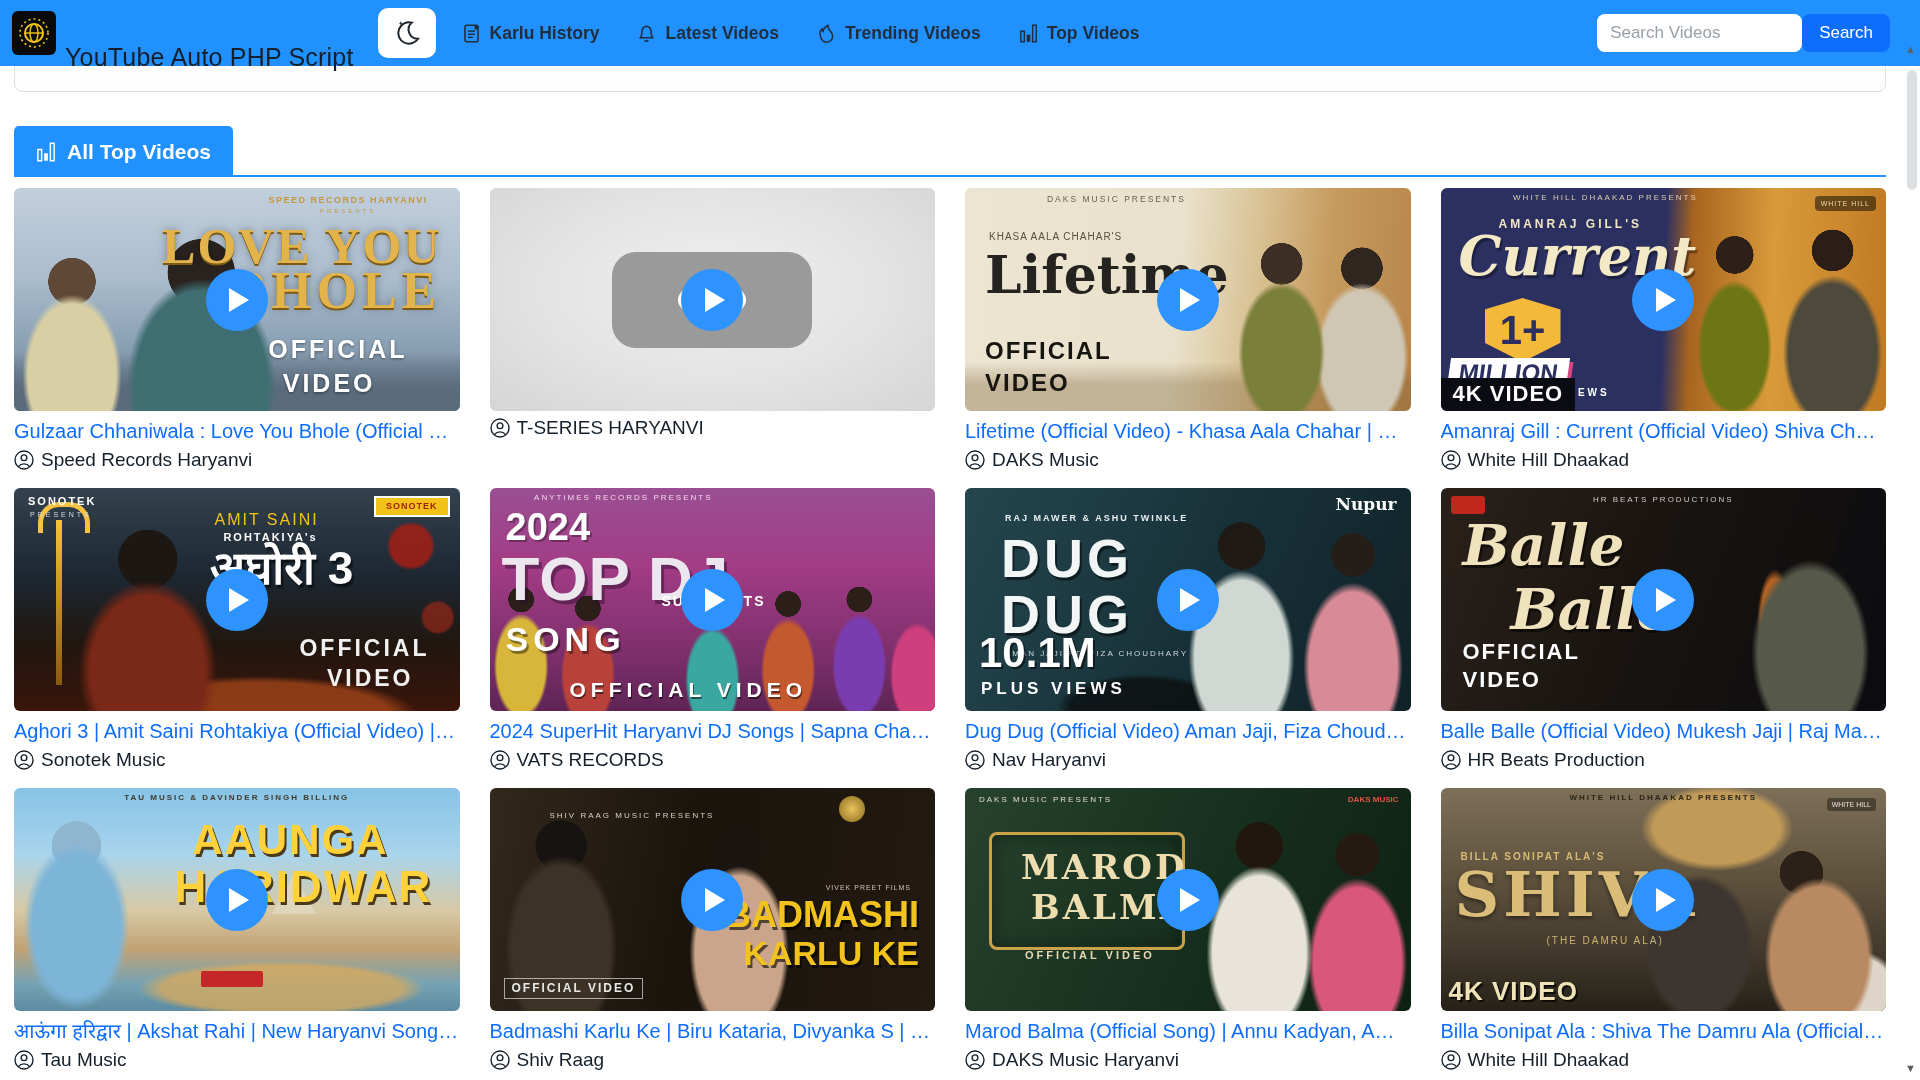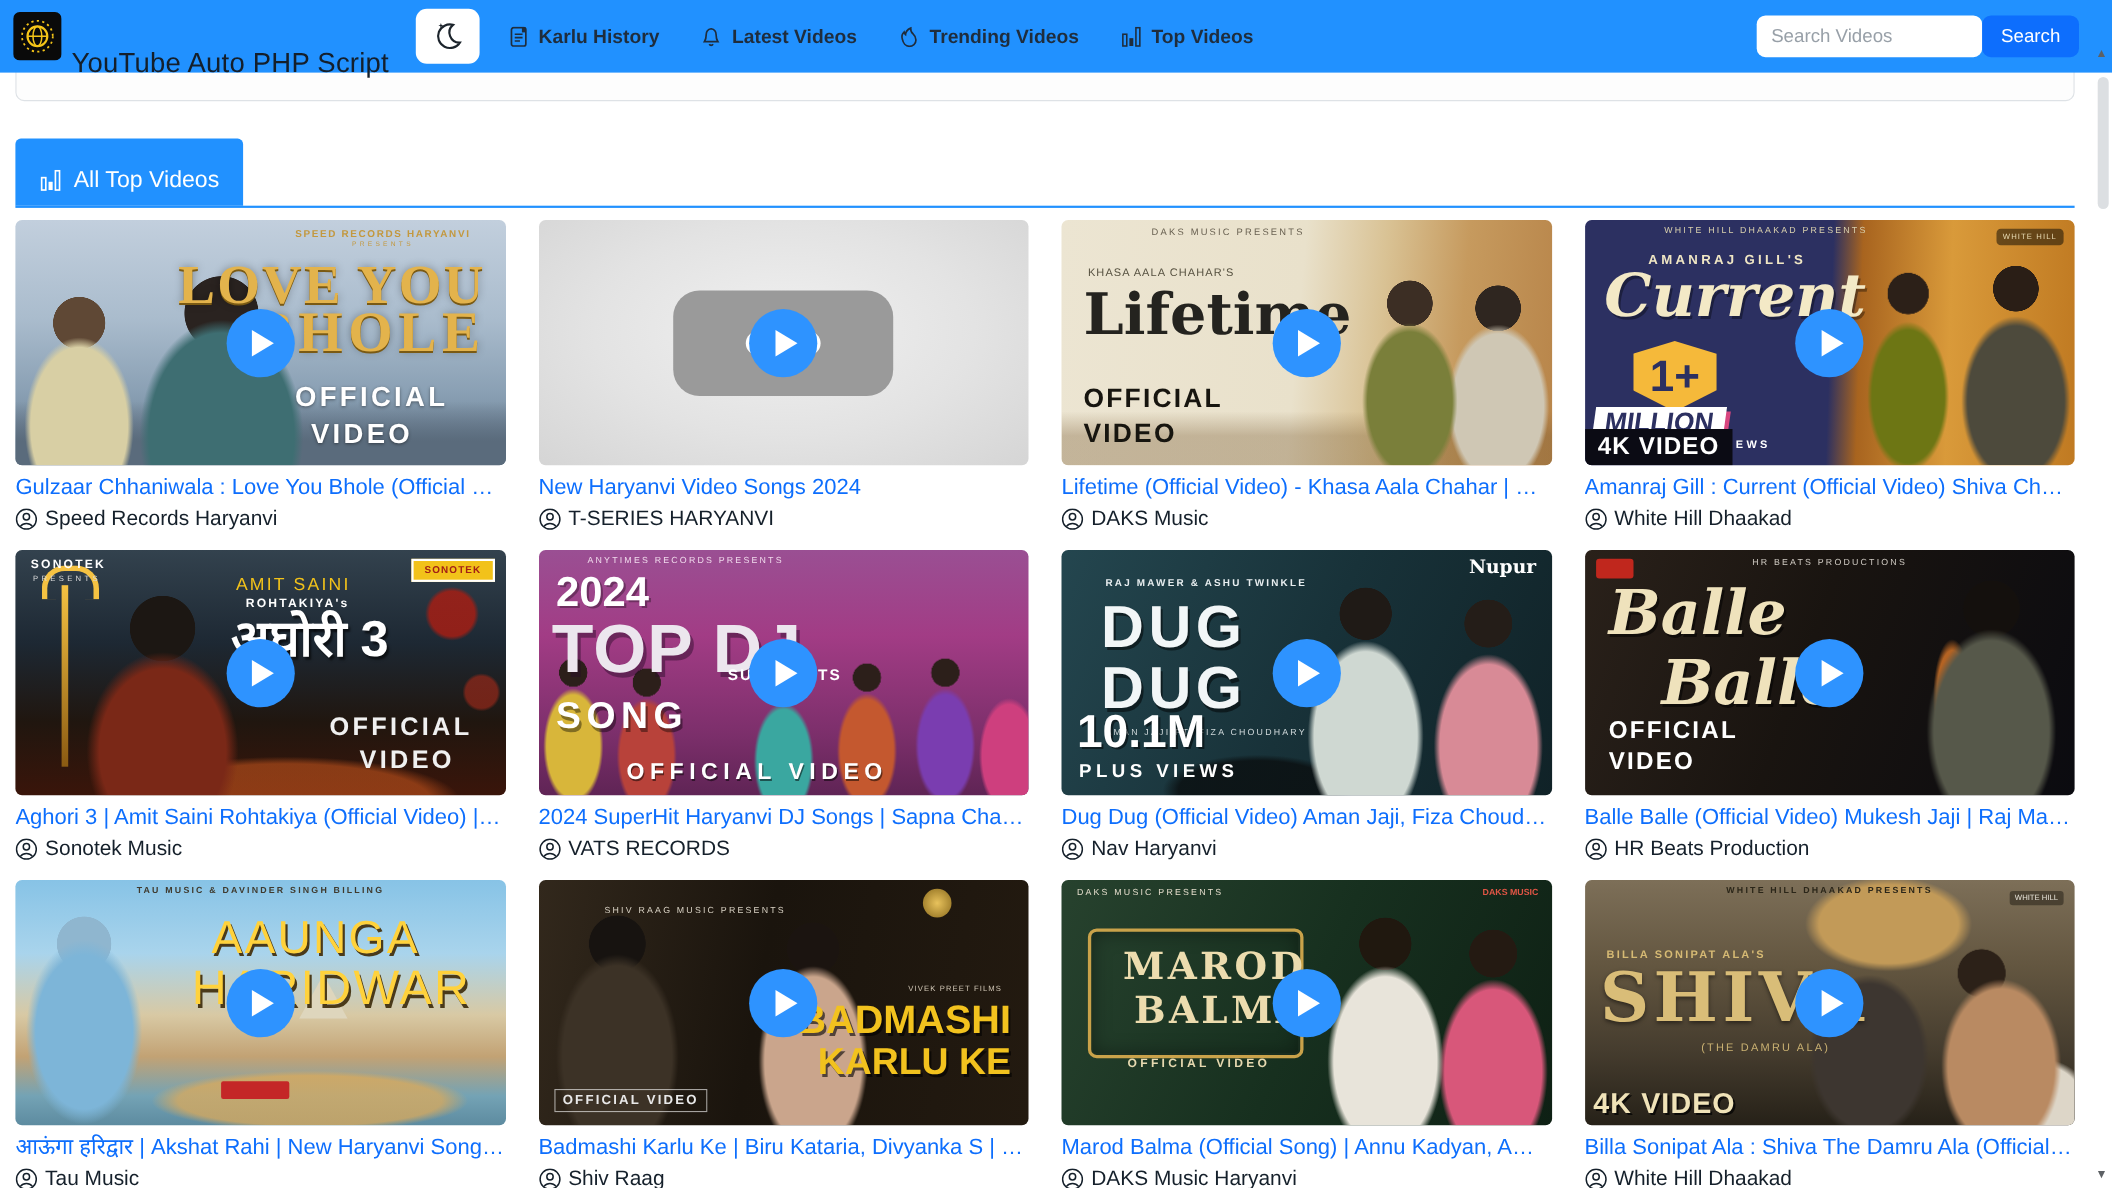--- a/index.html
+++ b/index.html
@@ -25,22 +25,22 @@
   .search-btn { height:38px; padding:0 17px; background:#0d6efd; border:none; border-radius:8px;
     color:#fff; font-size:17px; cursor:pointer; font-family:"Liberation Sans", sans-serif;}
 
   
   .card-remnant { position:absolute; left:14px; right:34px; top:50px; height:42px;
     background:#fdfdfd; border:1px solid #dee2e6; border-radius:8px; z-index:1; }
 
   
   .tabs { position:relative; z-index:2; margin:60px 34px 0 14px; border-bottom:2px solid #2191ff; }
   .tab-active { display:inline-flex; align-items:center; gap:11px; background:#2191ff; color:#fff;
-    font-size:21px; padding:26px 22px 11px; border:none; border-radius:5px 5px 0 0; cursor:pointer;
-    font-family:"Liberation Sans", sans-serif; }
+    font-size:21px; padding:14px 22px 11px; border:none; border-radius:5px 5px 0 0; cursor:pointer;
+    font-family:"Liberation Sans", sans-serif;font-weight:bold; }
 
   
   .grid { margin:11px 34px 0 14px; display:grid; grid-template-columns:repeat(4,1fr);
     column-gap:30px; row-gap:17px; }
   .card { min-width:0; }
   .thumb { position:relative; height:223px; border-radius:6px; overflow:hidden; cursor:pointer; }
   .deco, .labels { position:absolute; inset:0; }
   .th { position:absolute; line-height:1.05; white-space:nowrap; }
   .play { position:absolute; left:50%; top:50%; width:62px; height:62px; margin:-31px 0 0 -31px;
     border:none; border-radius:50%; background:#2e93ff; cursor:pointer; z-index:5;
@@ -215,21 +215,21 @@
   .v-haridwar .deco { background:
     radial-gradient(ellipse 88px 140px at 14% 62%, #7db5d8 0 50%, transparent 60%),
     radial-gradient(circle 25px at 14% 26%, #8fb6cf 0 98%, transparent 100%),
     radial-gradient(ellipse 200px 38px at 60% 90%, rgba(220,170,90,.75) 0 60%, transparent 72%); }
   .v-haridwar .deco::before { content:""; position:absolute; left:58%; top:64px; width:0; height:0;
     border:22px solid transparent; border-bottom:40px solid #ded6bd; }
   .v-haridwar .deco::after { content:""; position:absolute; left:42%; bottom:24px; width:62px;
     height:16px; background:#c42727; border-radius:2px; }
   .v-haridwar .th-pres { top:6px; left:0; width:100%; text-align:center; color:#3f3a2e;
     font-size:8px; letter-spacing:2px; font-weight:700; }
-  .v-haridwar .th-t1, .v-haridwar .th-t2 { color:#ffd23c; font-weight:400; letter-spacing:2px;
+  .v-haridwar .th-t1, .v-haridwar .th-t2 { color:#ffd23c; font-weight:700; letter-spacing:2px;
     text-shadow:2px 3px 0 #4a3a1a; }
   .v-haridwar .th-t1 { top:30px; left:40%; font-size:42px; }
   .v-haridwar .th-t2 { top:76px; left:36%; font-size:44px; }
 
   
   .v-badmashi { background:linear-gradient(100deg,#32281c 0%,#1a140d 45%,#231a10 100%); }
   .v-badmashi .deco { background:
     radial-gradient(ellipse 90px 150px at 16% 72%, #3c3226 0 55%, transparent 62%),
     radial-gradient(circle 26px at 16% 26%, #171310 0 98%, transparent 100%),
     radial-gradient(ellipse 80px 140px at 56% 74%, #caa58c 0 55%, transparent 62%),
@@ -395,21 +395,20 @@
   </article>
 
   <article class="card">
     <div class="thumb v-placeholder">
       <div class="deco"></div>
       <div class="labels"></div>
       <button class="play">
         <span class="tri"></span>
       </button>
     </div>
-    <a class="title">New Haryanvi Video Songs 2024</a>
     <div class="channel">
       <svg width="20" height="20" viewBox="0 0 16 16">
         <circle cx="8" cy="8" r="7.2" fill="none" stroke="#15202b" stroke-width="1.1"></circle>
         <circle cx="8" cy="6.2" r="2.3" fill="none" stroke="#15202b" stroke-width="1.1"></circle>
         <path d="M3.6 13.2a5.6 5.6 0 0 1 8.8 0" fill="none" stroke="#15202b" stroke-width="1.1"></path>
       </svg>
       <span class="cname">T-SERIES HARYANVI</span>
     </div>
   </article>
 

